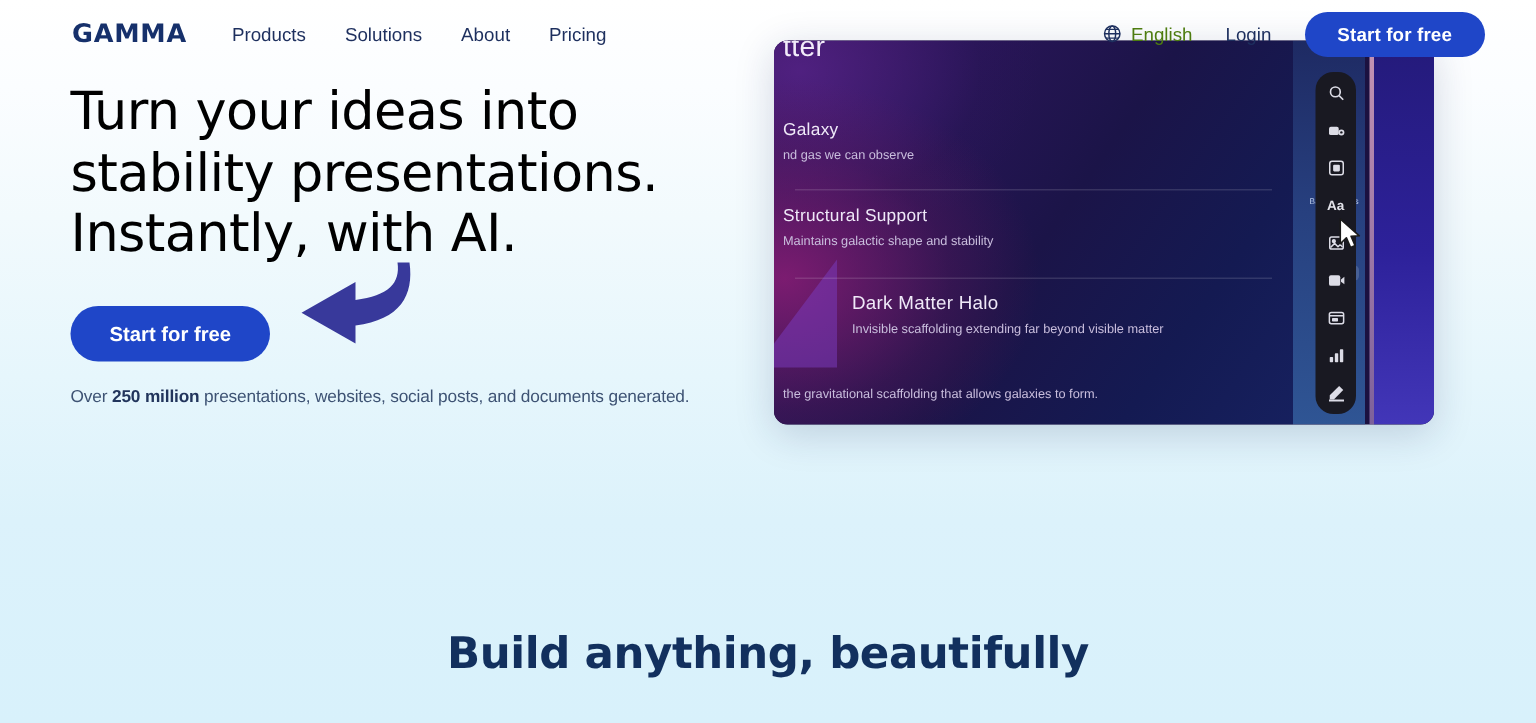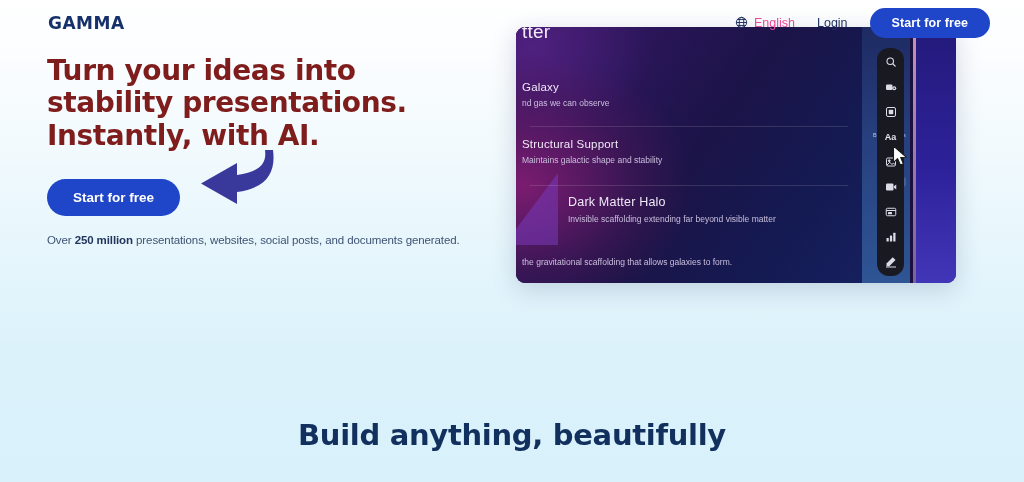--- a/index.html
+++ b/index.html
@@ -65,21 +65,21 @@
     display: flex;
     align-items: center;
     gap: 22px;
   }
 
   .lang {
     display: flex;
     align-items: center;
     gap: 6px;
     font-size: 12.5px;
-    color: #ec4899;
+    color: #4d7c0f;
     cursor: pointer;
   }
 
   .globe { width: 13px; height: 13px; display: block; }
 
   .login {
     font-size: 12.5px;
     color: #1d2f5e;
     cursor: pointer;
   }
@@ -102,24 +102,24 @@
   .hero {
     position: absolute;
     left: 47px;
     top: 55px;
     width: 440px;
     z-index: 20;
   }
 
   .hero h1 {
     font-family: "DejaVu Sans", sans-serif;
-    font-size: 28px;
+    font-size: 35px;
     line-height: 1.16;
-    font-weight: 700;
-    color: #7f1d1d;
+    font-weight: 400;
+    color: #000000;
     letter-spacing: -0.4px;
   }
 
   .hero h1 span { display: block; }
 
   .hero-cta-row {
     margin-top: 27px;
     position: relative;
     height: 44px;
   }
@@ -311,20 +311,26 @@
 </style>
 </head>
 <body>
 
 <div class="page"></div>
 
 <div class="header">
 
   <div class="logo">GAMMA</div>
 
+  <nav class="nav-links">
+    <span class="nav-link">Products</span>
+    <span class="nav-link">Solutions</span>
+    <span class="nav-link">About</span>
+    <span class="nav-link">Pricing</span>
+  </nav>
 
   <div class="header-right">
 
     <div class="lang">
       <span>
         <svg class="globe" viewBox="0 0 24 24" fill="none" stroke="#1d2f5e" stroke-width="1.8">
           <circle cx="12" cy="12" r="9.5"></circle>
           <ellipse cx="12" cy="12" rx="4.2" ry="9.5"></ellipse>
           <line x1="2.5" y1="12" x2="21.5" y2="12"></line>
           <line x1="4" y1="6.6" x2="20" y2="6.6"></line>

